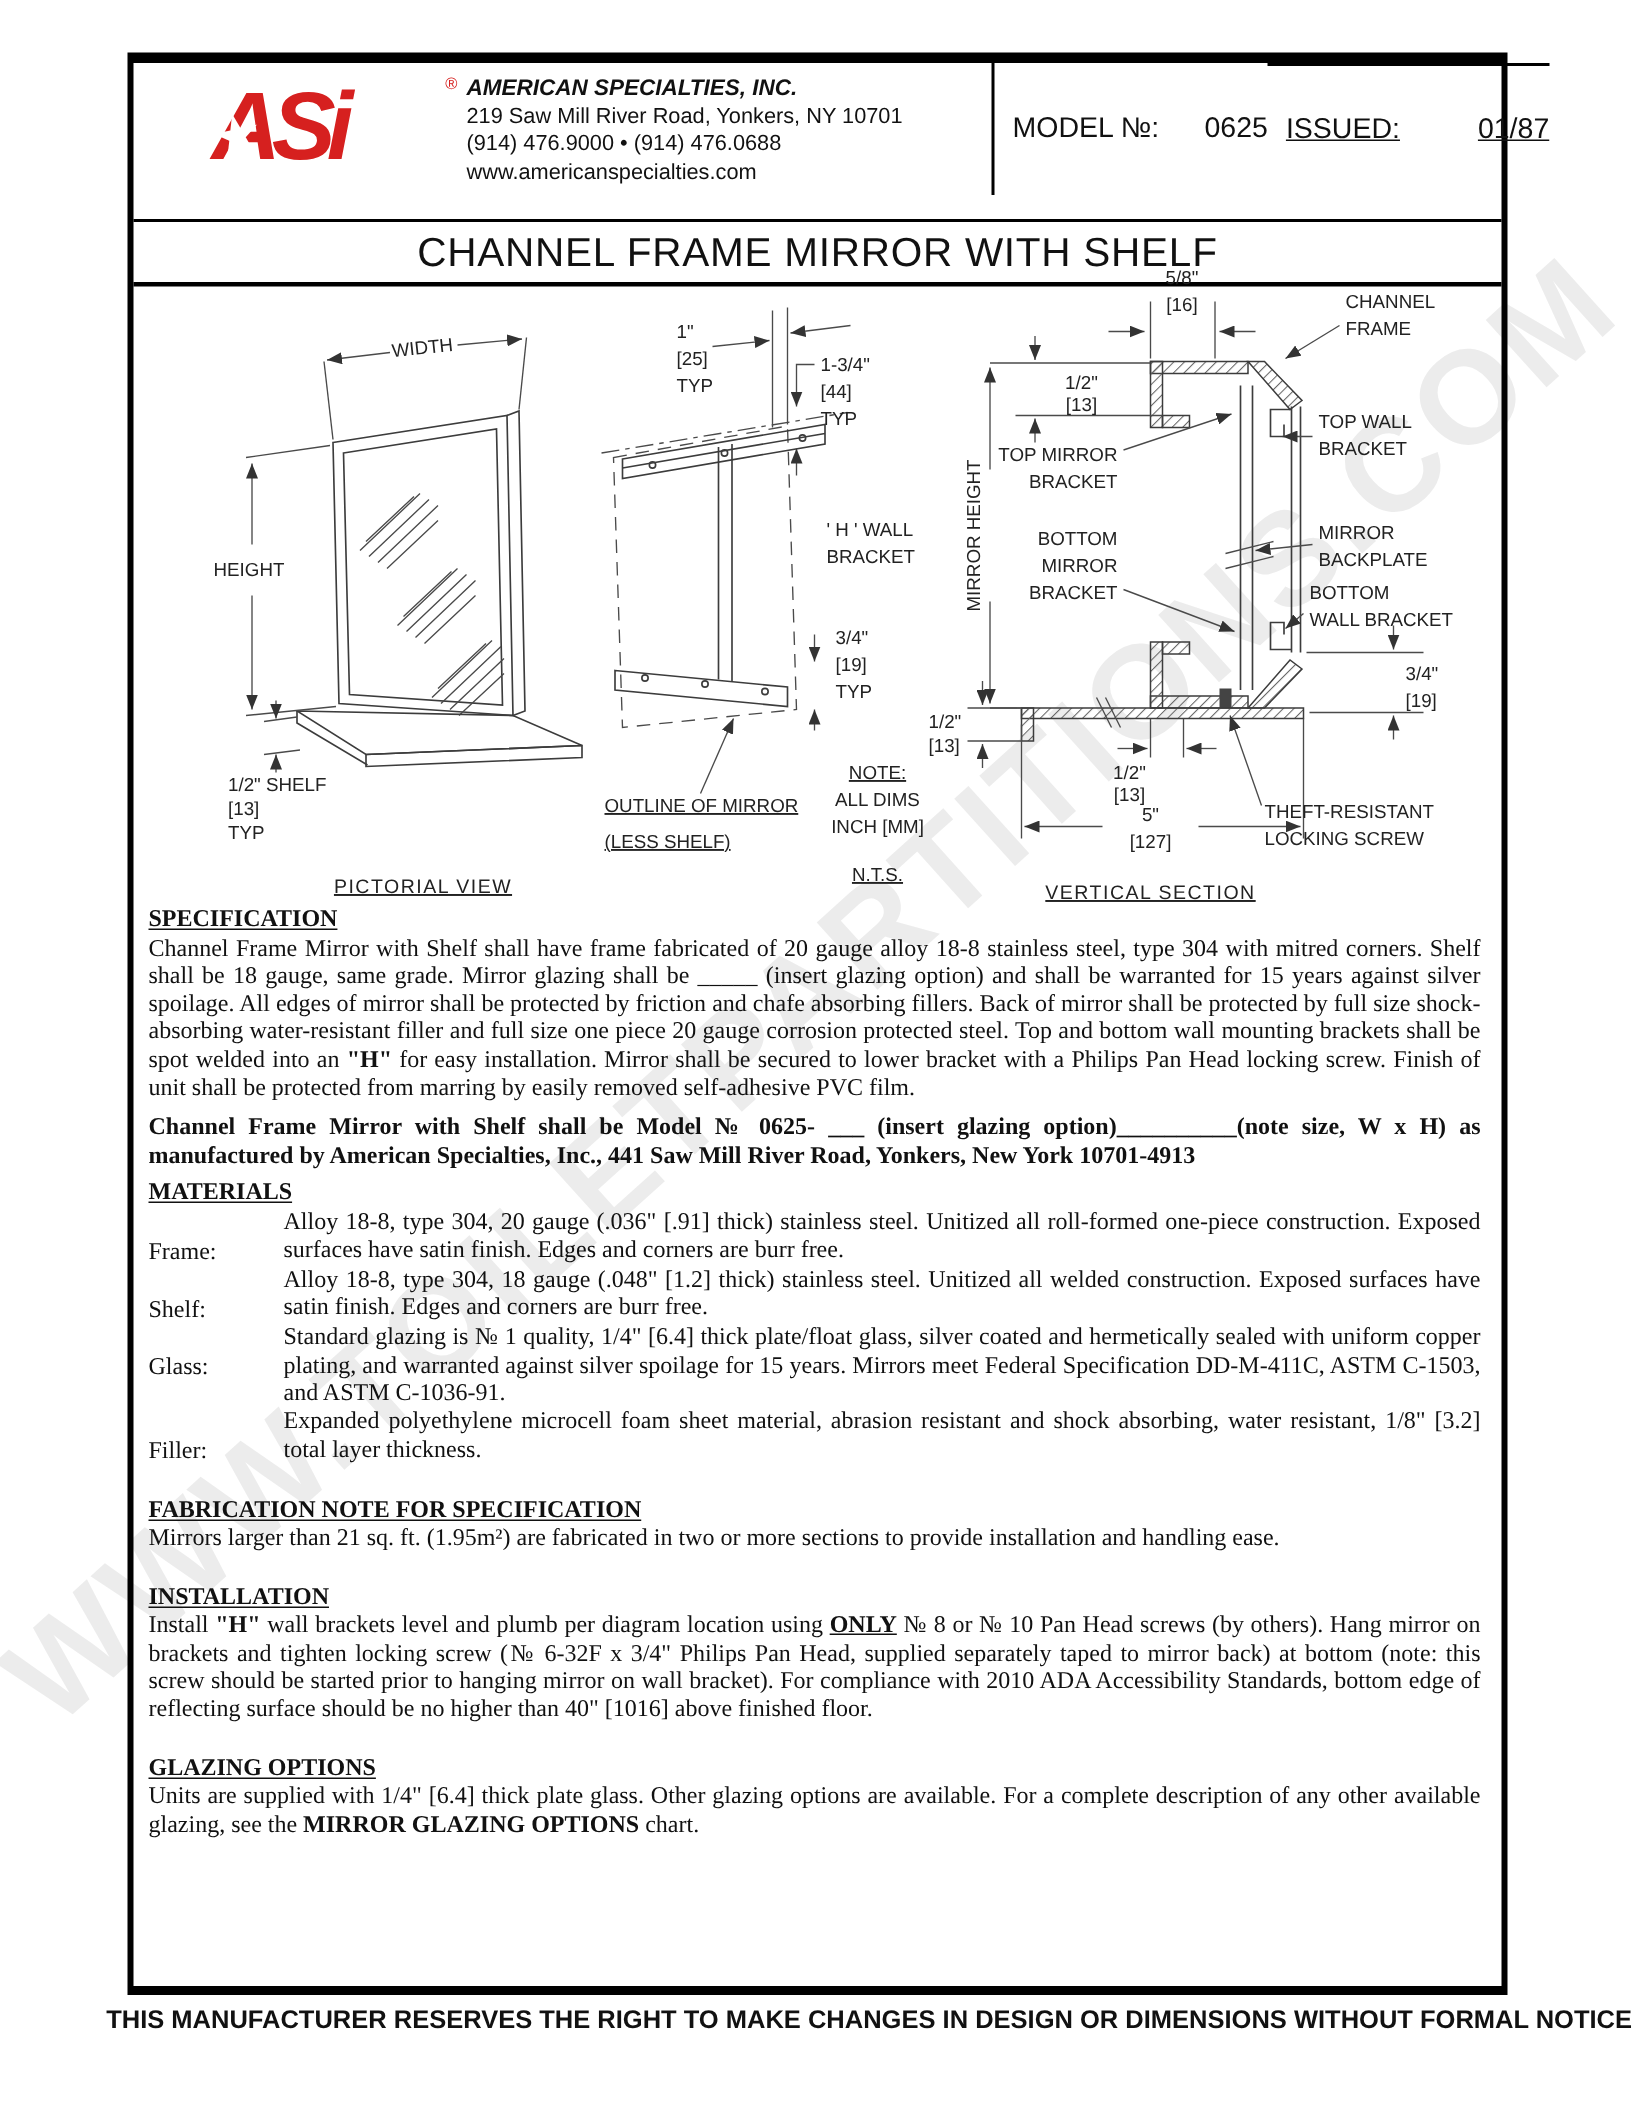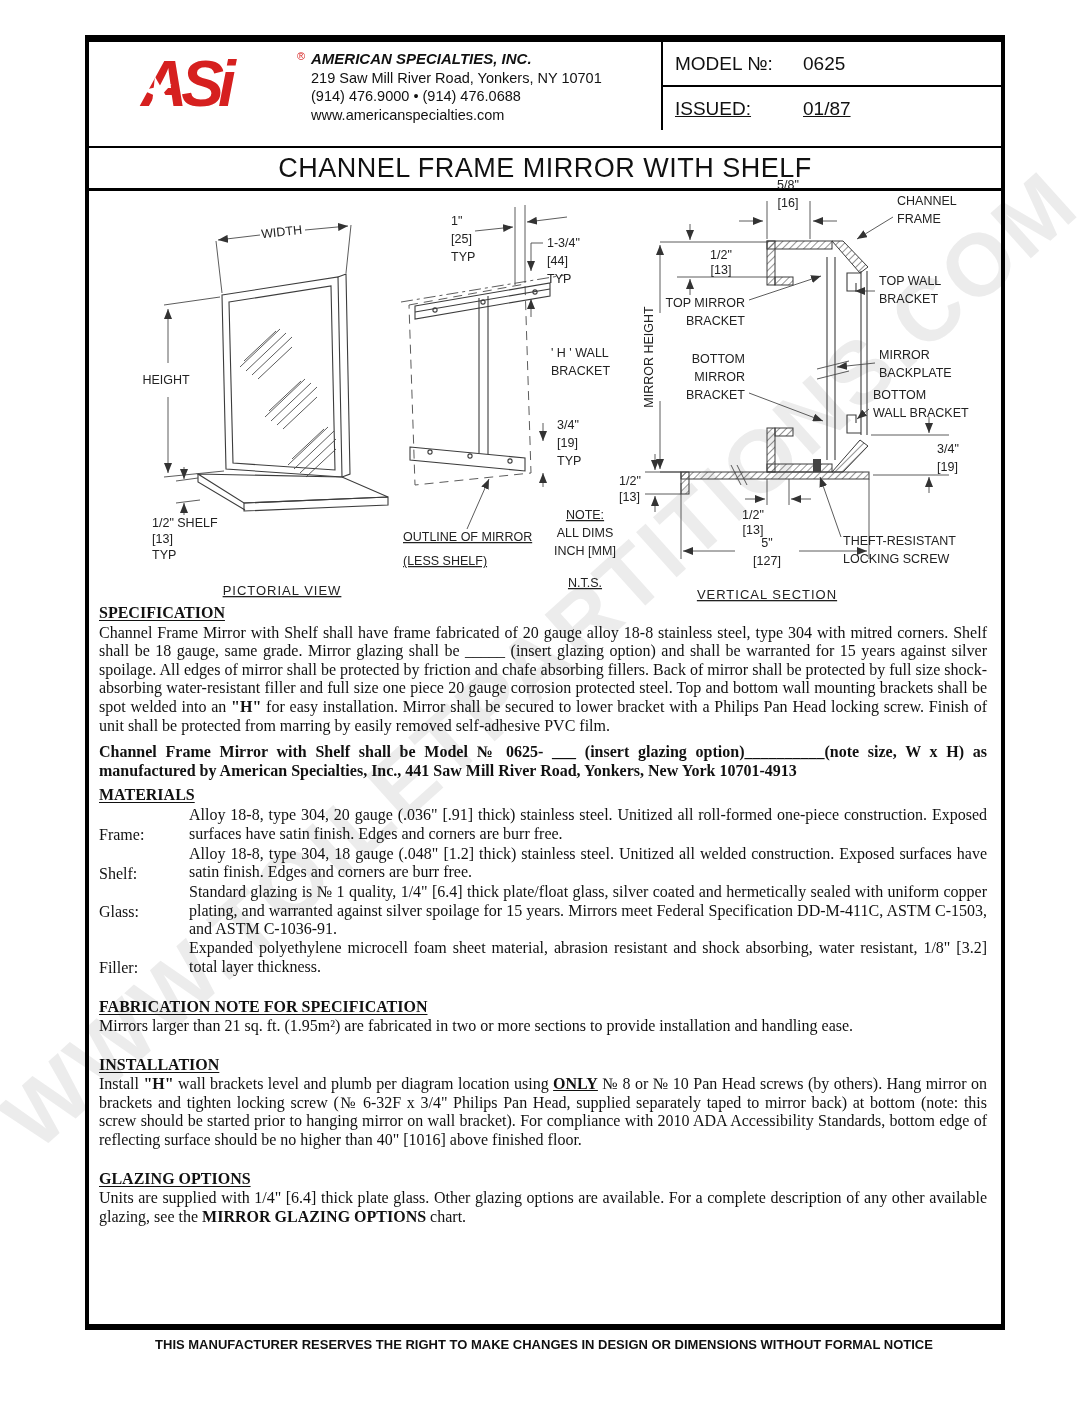--- a/index.html
+++ b/index.html
@@ -19,21 +19,21 @@
     font-size:64px; line-height:80px; letter-spacing:-6px; color:var(--logo-red); }
   .logo-star { position:absolute; left:0px; top:28px; font-size:38px; color:#fff;
     transform:rotate(-12deg); line-height:38px; }
   .logo-reg { position:absolute; right:6px; top:6px; font-size:11px; color:var(--logo-red);
     font-family:"Liberation Sans",sans-serif; }
   .company { position:absolute; left:222px; top:8px; font-family:"Liberation Sans",sans-serif;
     font-size:14.5px; line-height:18.5px; }
   .co-name { font-weight:bold; font-style:italic; font-size:15px; }
   .info { position:absolute; right:0; top:0; width:338px; height:88px;
     border-left:2.5px solid #000; font-family:"Liberation Sans",sans-serif;
-    display:flex; flex-direction:column; }
+    display:flex; flex-direction:row; }
   .info-row { flex:1; display:flex; align-items:center; font-size:19px; }
   .info-row + .info-row { border-top:2.5px solid #000;text-decoration:underline; }
   .info-label { width:128px; padding-left:12px; flex:none; }
   
   .title-bar { position:absolute; left:0; right:0; top:104px; height:40px;
     border-top:2.5px solid #000; border-bottom:3px solid #000;
     display:flex; align-items:center; justify-content:center;
     font-family:"Liberation Sans",sans-serif; font-size:27px; letter-spacing:.5px; }
   
   .drawings { position:absolute; left:0; right:0; top:131px; height:442px; }
@@ -52,22 +52,22 @@
   .sec-head { font-weight:bold; text-decoration:underline; text-underline-offset:2px;
     margin:0 0 1px 0; }
   .doc p { margin:0 0 8px 0; }
   .doc .b { font-weight:bold; }
   .doc .u { text-decoration:underline; }
   .model-note { margin-bottom:6px !important; }
   .mat-row { display:flex; }
   .mat-label { width:90px; flex:none; font-weight:normal;margin-top:20px; }
   .mat-text { flex:1; text-align:justify; }
   .block-gap { margin-top:20px; }
-  .footer-note { position:absolute; left:0; right:0; top:1337px; text-align:center;
-    font-family:"Liberation Sans",sans-serif; font-size:13px; font-weight:bold;
+  .footer-note { position:absolute; left:0; right:0; top:1337px; text-align:right;
+    font-family:"Liberation Sans",sans-serif; font-size:17px; font-weight:bold;
     z-index:1; }
 </style>
 </head>
 <body>
 
 <div class="sheet">
 
   <div class="watermark">WWW.TOILETPARTITIONS.COM</div>
 
   <div class="page-frame">

